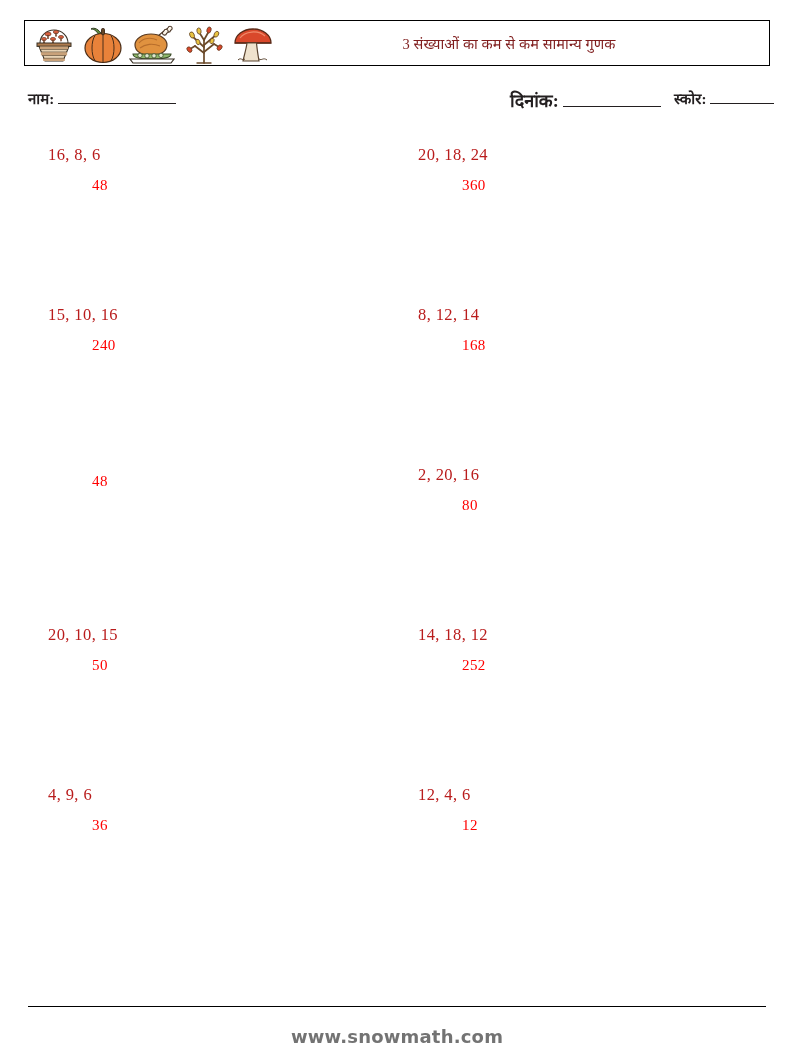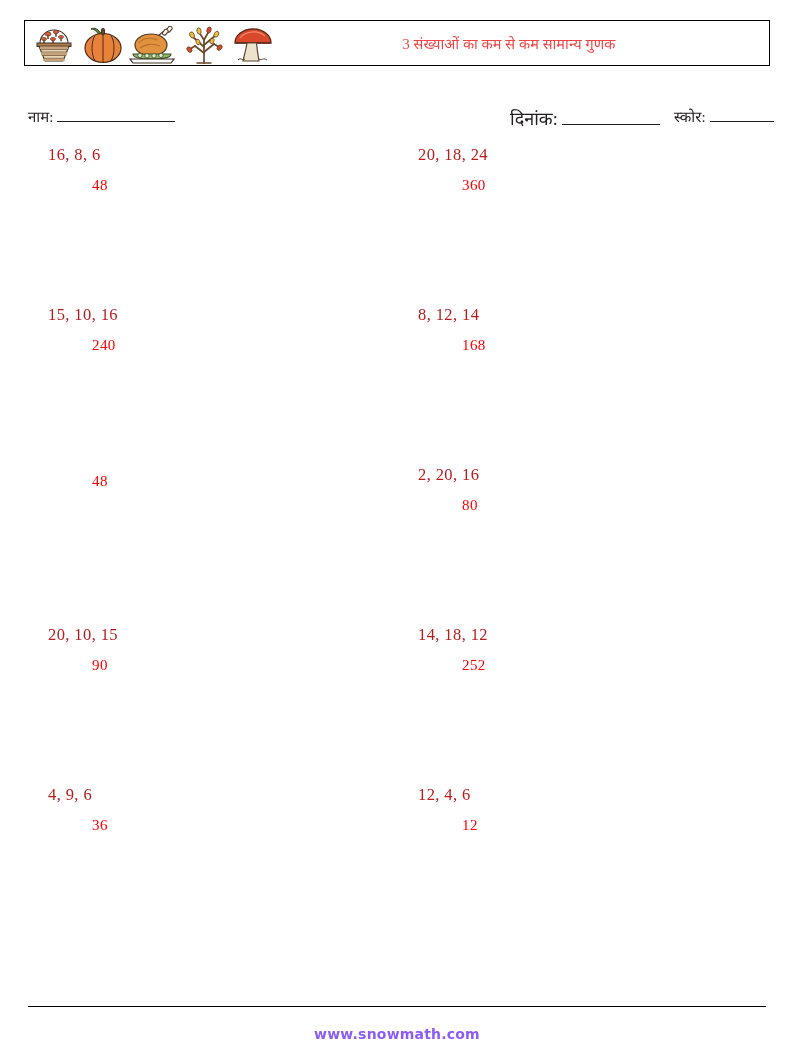--- a/index.html
+++ b/index.html
@@ -50,32 +50,33 @@
   .header-title-wrap {
     flex: 1 1 auto;
     display: flex;
     align-items: center;
     justify-content: center;
     padding-right: 28px;
   }
   .header-title {
     font-family: "Liberation Serif", "DejaVu Serif", serif;
     font-size: 14.5px;
-    color: #ef4444;
+    color: #7f1d1d;
     white-space: nowrap;
     letter-spacing: 0.1px;
   }
 
   
   .meta-row {
     position: absolute;
-    top: 106px;
+    top: 88px;
     left: 24px;
     width: 746px;
     height: 24px;
+    font-weight: bold;
   }
   .meta-name {
     position: absolute;
     left: 4px;
     top: 0;
     font-size: 15px;
     white-space: nowrap;
   }
   .meta-date {
     position: absolute;
@@ -143,23 +144,23 @@
     width: 738px;
     border-top: 1.4px solid #000000;
   }
   .footer-text {
     position: absolute;
     left: 0;
     top: 1026px;
     width: 794px;
     text-align: center;
     font-family: "DejaVu Sans", "Liberation Sans", sans-serif;
-    font-size: 14px;
+    font-size: 18px;
     font-weight: bold;
-    color: #8b5cf6;
+    color: #737373;
     letter-spacing: 0.2px;
   }
 </style>
 </head>
 <body>
 
 <div class="page">
 
   <div class="header-box">
 
@@ -298,21 +299,21 @@
     <div class="problem">
       <p class="answer">48</p>
     </div>
     <div class="problem">
       <p class="expr">2, 20, 16</p>
       <p class="answer">80</p>
     </div>
 
     <div class="problem">
       <p class="expr">20, 10, 15</p>
-      <p class="answer">90</p>
+      <p class="answer">50</p>
     </div>
     <div class="problem">
       <p class="expr">14, 18, 12</p>
       <p class="answer">252</p>
     </div>
 
     <div class="problem">
       <p class="expr">4, 9, 6</p>
       <p class="answer">36</p>
     </div>

